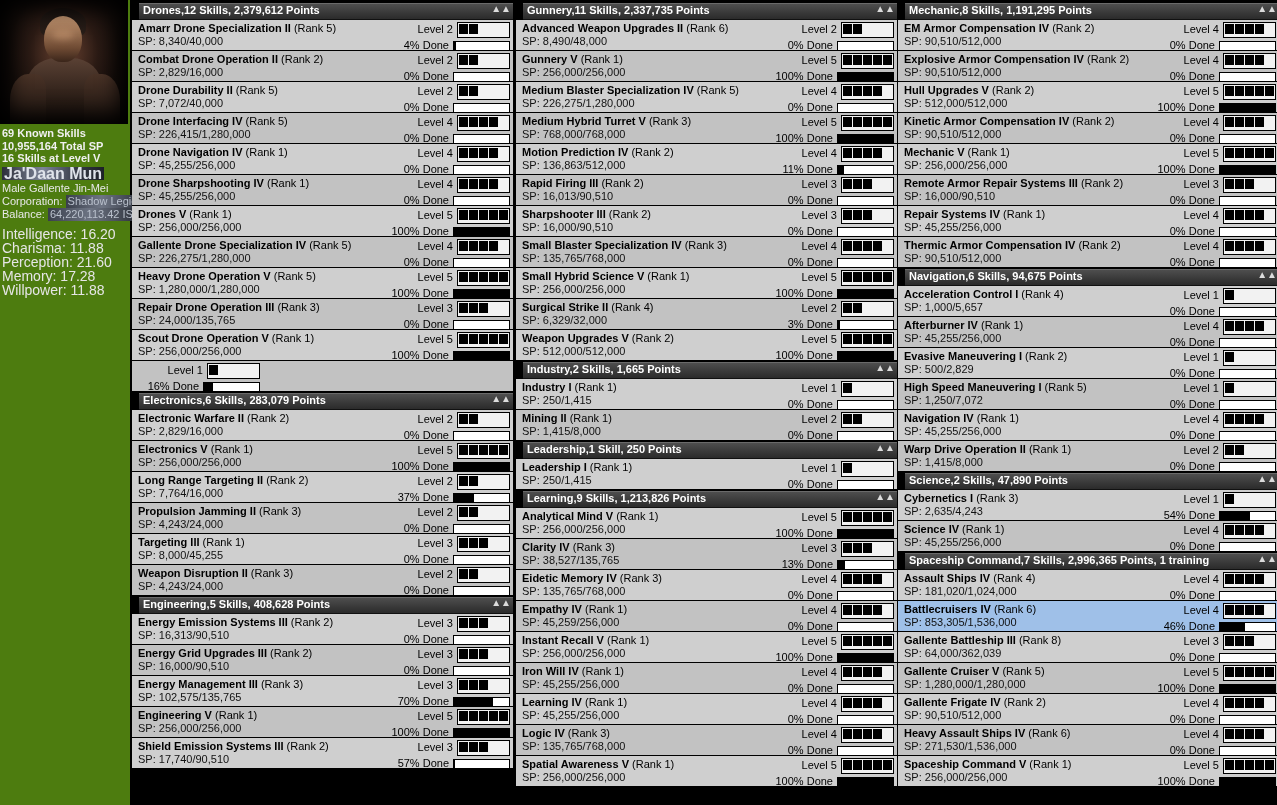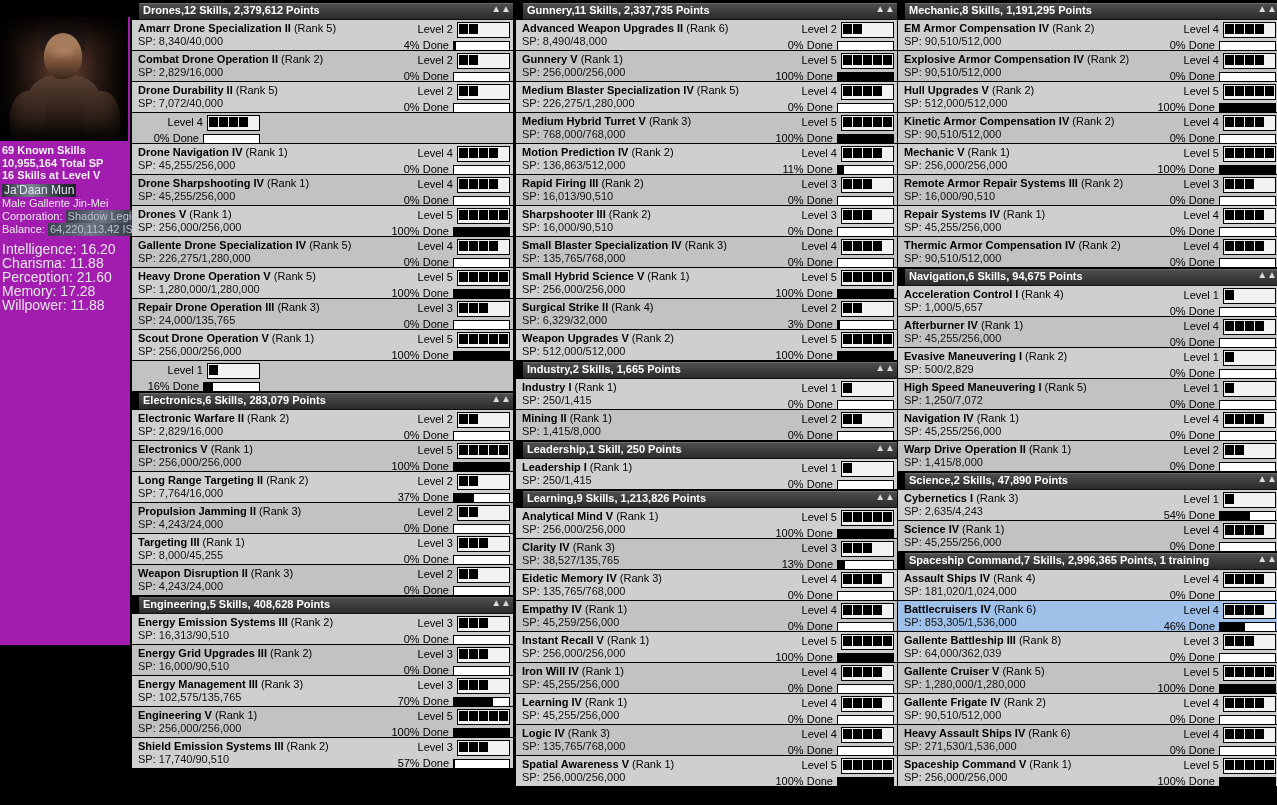--- a/index.html
+++ b/index.html
@@ -4,41 +4,41 @@
 <style>
   html,body{margin:0;padding:0;background:#000;}
   body{
     width:1277px;height:805px;overflow:hidden;
     font-family:"Liberation Sans", sans-serif;
     font-size:11px;color:#e8e8e8;
   }
   #root{position:relative;width:1277px;height:805px;background:#000;}
 
   
-  #left{position:absolute;left:0;top:0;width:130px;height:628px;background:#a21caf;margin-top:17px;}
+  #left{position:absolute;left:0;top:0;width:130px;height:805px;background:#4d7c0f;}
   .portrait{width:128px;height:124px;position:relative;overflow:hidden;
     background:radial-gradient(ellipse at 50% 42%, #6a4230 0%, #2a1a14 38%, #140d0a 62%, #050404 100%);}
   .portrait .frame{position:absolute;inset:0;
     box-shadow:inset 0 0 22px 8px #000;}
   .portrait .head{position:absolute;left:44px;top:16px;width:38px;height:46px;border-radius:50% 50% 46% 46%;
     background:linear-gradient(180deg,#c99a74,#6e4a33 70%,#3a251a);}
   .portrait .hair{position:absolute;left:40px;top:8px;width:46px;height:30px;border-radius:50% 50% 30% 30%;
     background:linear-gradient(180deg,#1b1411,#2a1f19);}
   .portrait .body{position:absolute;left:26px;top:58px;width:76px;height:70px;border-radius:40% 40% 0 0;
     background:linear-gradient(180deg,#5a4134,#2a1d16 60%,#120c09);}
   .portrait .shoulderL{position:absolute;left:10px;top:74px;width:36px;height:52px;border-radius:50% 30% 0 0;
     background:linear-gradient(180deg,#4a3327,#17100c);}
   .portrait .shoulderR{position:absolute;left:84px;top:74px;width:36px;height:52px;border-radius:30% 50% 0 0;
     background:linear-gradient(180deg,#4a3327,#17100c);}
   .portrait .glow{position:absolute;left:52px;top:30px;width:22px;height:10px;border-radius:50%;
     background:rgba(255,200,150,.25);filter:blur(3px);}
 
   .summary{padding:3px 2px 0 2px;line-height:12.5px;font-weight:bold;color:#f0f0f0;font-size:11px;}
   .charblock{padding:2px 2px 0 2px;line-height:13px;font-size:11px;}
-  .charname{font-weight:normal;font-size:12px;color:#dfe3ea;
+  .charname{font-weight:bold;font-size:16px;color:#dfe3ea;
     background:linear-gradient(90deg,#2c2f3a,#7e8598 40%,#3a3f4c 70%,#1d2027);
     display:inline-block;padding:0 2px;}
   .charrow{white-space:nowrap;}
   .charrow .blur{color:#b9c0cc;background:linear-gradient(90deg,#3a3f4c,#6e7584 45%,#262a33);
     filter:blur(.7px);display:inline-block;padding:0 2px;}
   .attrs{padding:6px 2px 0 2px;line-height:14px;font-size:14px;color:#e6e6e6;}
 
   
   .col{position:absolute;top:3px;width:381px;}
   #col1{left:132px;}
@@ -157,20 +157,24 @@
           <div class="sleft">
             <div class="sname"><span>Drone Durability II</span> <span class="rank"> (Rank 5)</span></div>
             <div class="ssp">SP: 7,072/40,000</div>
           </div>
           <div class="sright">
             <div class="slevel"><span>Level 2</span><span class="lvlbox"><i class="on"></i><i class="on"></i><i></i><i></i><i></i></span></div>
             <div class="sdone"><span>0% Done</span><span class="pbar"><span style="width: 0%;"></span></span></div>
           </div>
         </div>
         <div class="srow odd">
+          <div class="sleft">
+            <div class="sname"><span>Drone Interfacing IV</span> <span class="rank"> (Rank 5)</span></div>
+            <div class="ssp">SP: 226,415/1,280,000</div>
+          </div>
           <div class="sright">
             <div class="slevel"><span>Level 4</span><span class="lvlbox"><i class="on"></i><i class="on"></i><i class="on"></i><i class="on"></i><i></i></span></div>
             <div class="sdone"><span>0% Done</span><span class="pbar"><span style="width: 0%;"></span></span></div>
           </div>
         </div>
         <div class="srow">
           <div class="sleft">
             <div class="sname"><span>Drone Navigation IV</span> <span class="rank"> (Rank 1)</span></div>
             <div class="ssp">SP: 45,255/256,000</div>
           </div>

